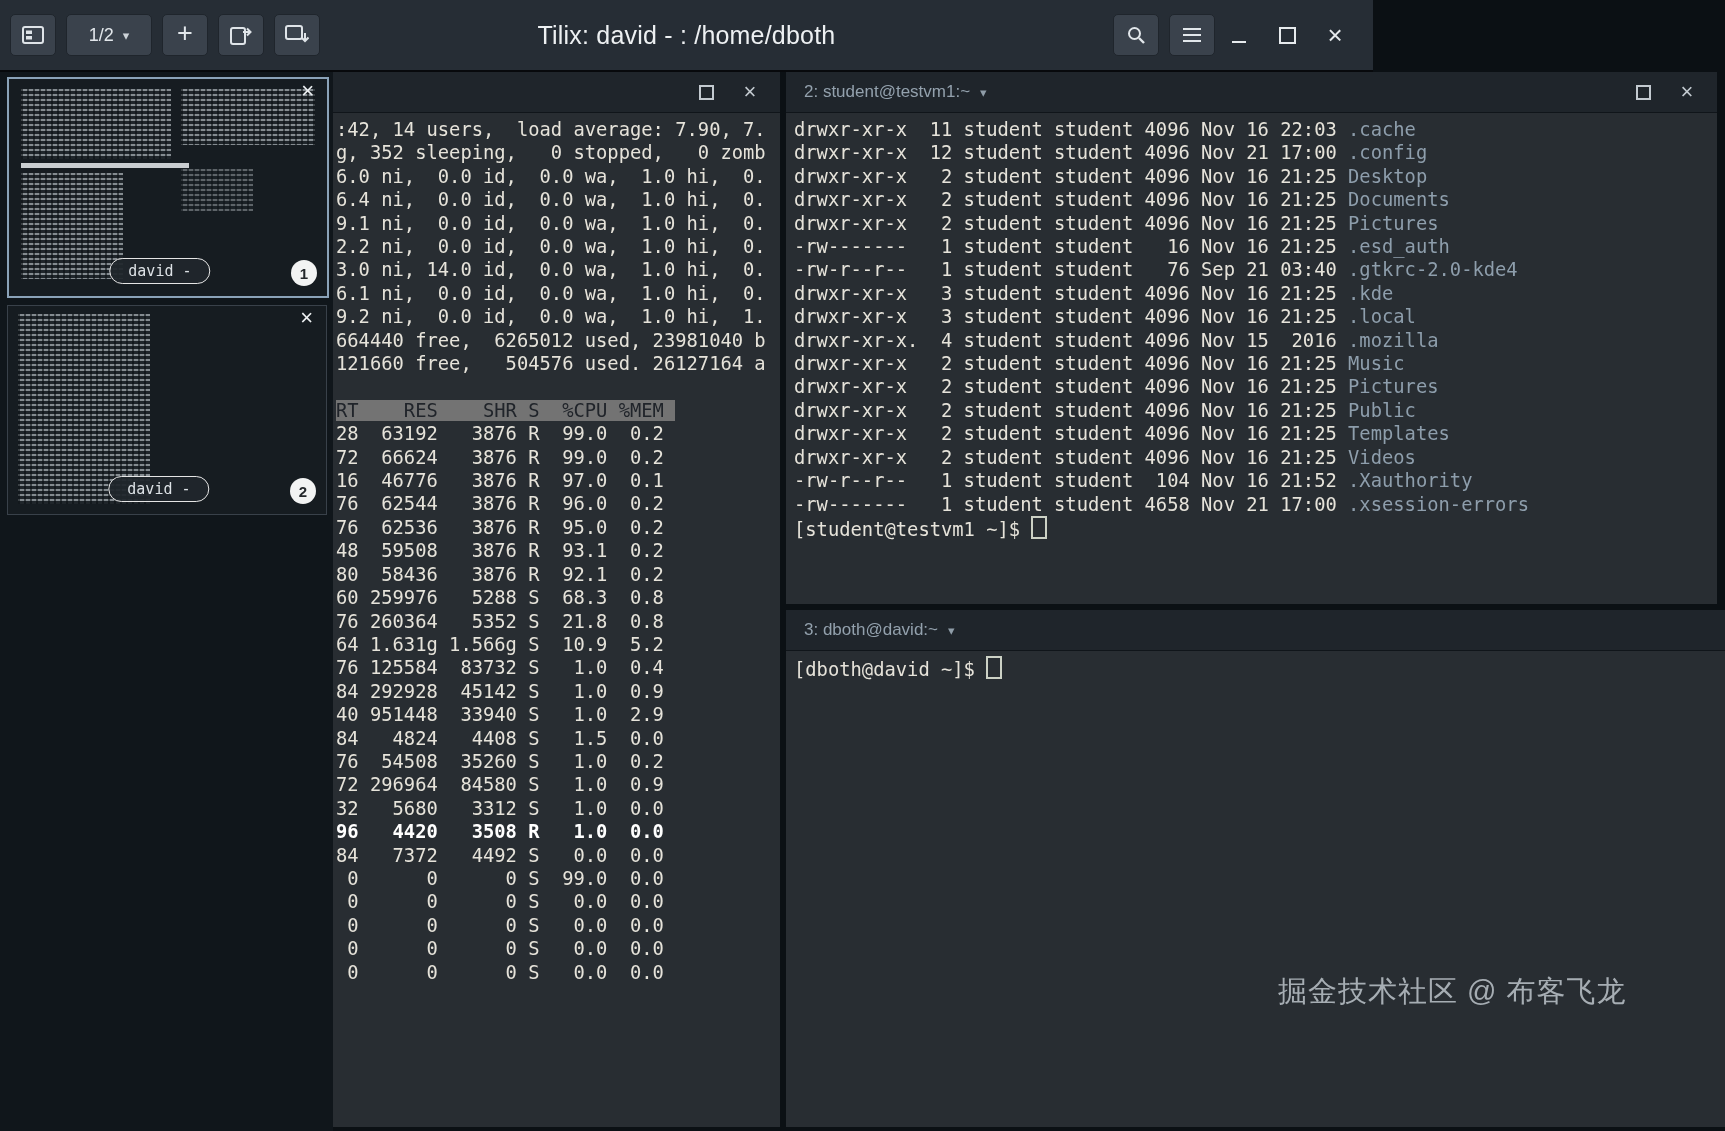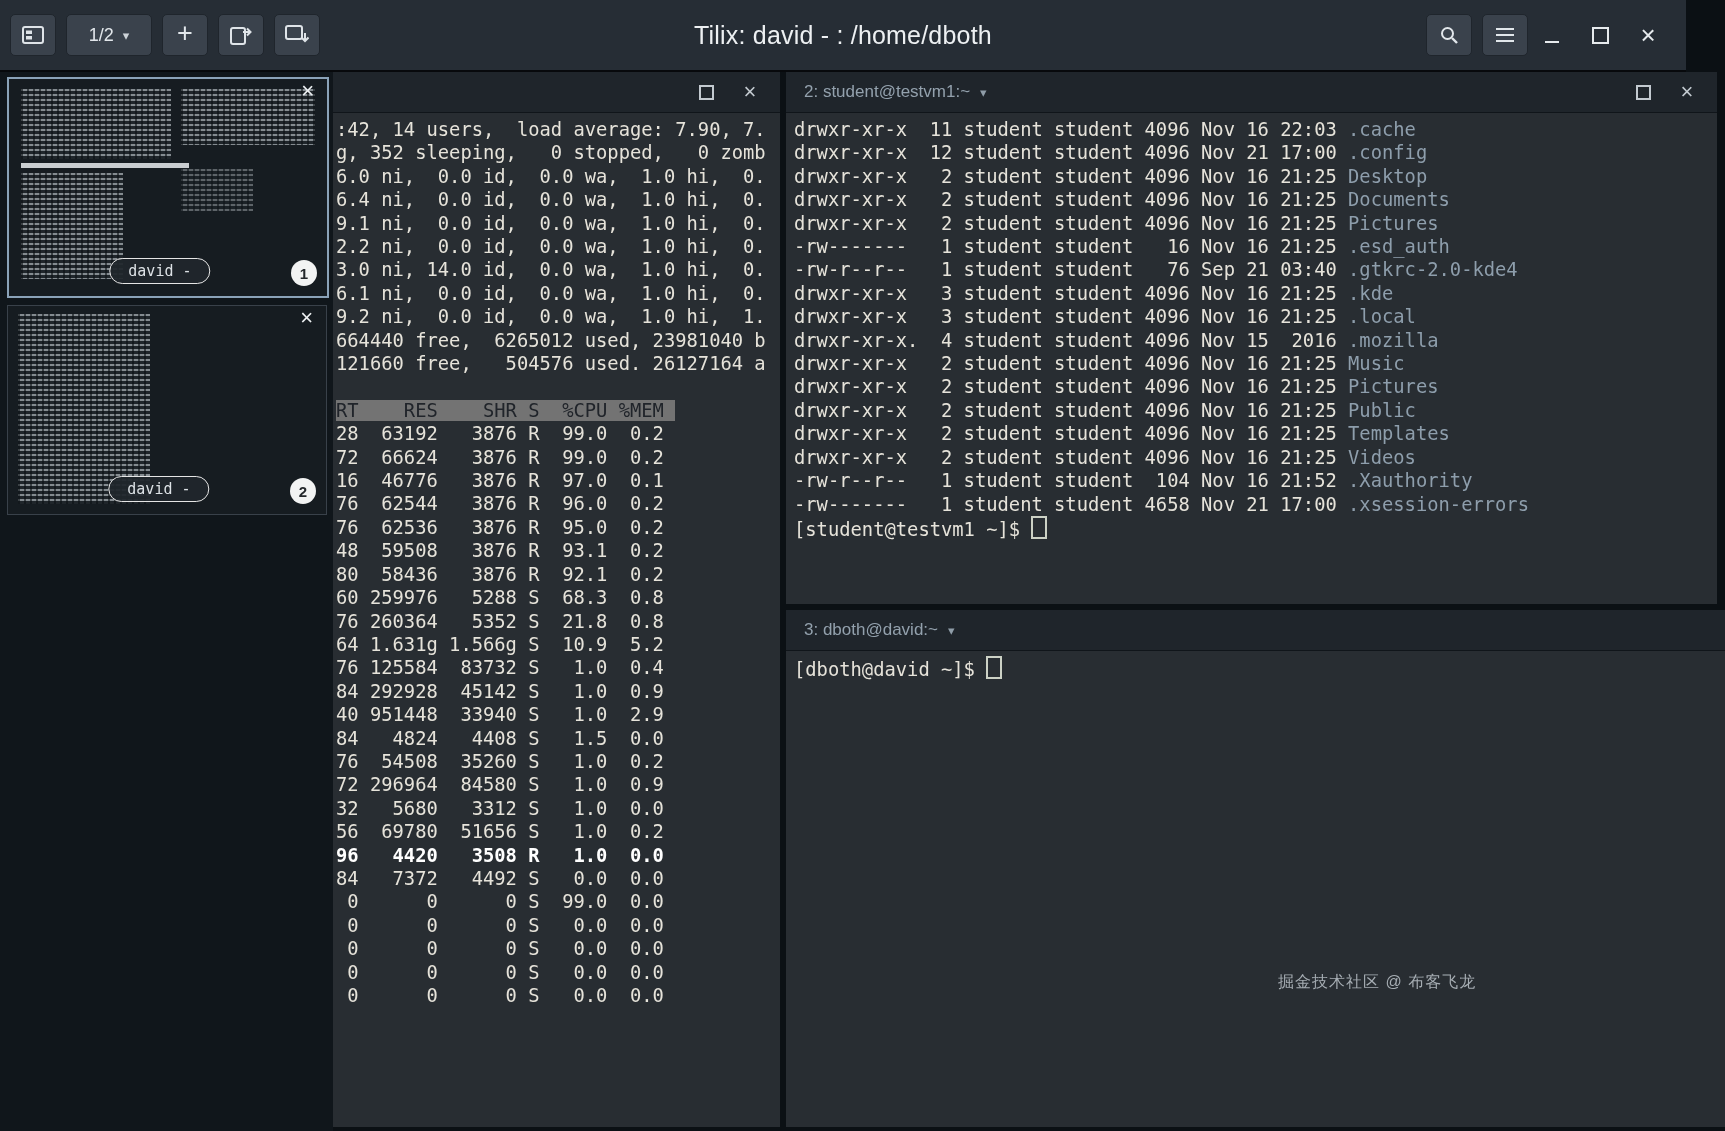--- a/index.html
+++ b/index.html
@@ -4,21 +4,21 @@
 <style>
   html,body{margin:0;padding:0}
   body{
     width:1725px;height:1131px;position:relative;overflow:hidden;
     background:#0b1014;
     font-family:"Liberation Sans",sans-serif;
   }
   button{font:inherit;color:inherit;background:none;border:none;padding:0;cursor:pointer}
 
   
-  .topbar{position:absolute;left:0;top:0;width:1686px;height:70px;background:#262d35;
+  .topbar{position:absolute;left:0;top:0;width:1373px;height:70px;background:#262d35;
     border-bottom:2px solid #07090c;display:flex;align-items:center}
   .hbtn{height:42px;background:#3a424c;border:1px solid #1f252c;border-radius:5px;
     color:#e2e7eb;display:flex;align-items:center;justify-content:center;margin-left:10px}
   .hbtn.sq{width:46px}
   .hbtn.pager{width:86px;gap:9px;font-size:18px}
   .plus-glyph{font-size:27px;line-height:1;margin-top:-3px}
   .caret{font-size:13px;color:#cdd3d8}
   .wtitle{position:absolute;left:50%;transform:translateX(-50%);color:#edf0f2;
     font-weight:400;font-size:25px;letter-spacing:.2px;white-space:pre}
   .right-controls{margin-left:auto;display:flex;align-items:center;padding-right:14px}
@@ -67,21 +67,21 @@
   .x-ic2{font-size:22px;line-height:1}
   .pbody{font-family:"DejaVu Sans Mono",monospace;font-size:18.8px;line-height:23.4px;
     color:#e6e3da;padding:5px 12px 0 3px}
   .pane2 .pbody,.pane3 .pbody{padding-left:8px}
   .tline{white-space:pre;min-height:23.4px}
   .invhdr{background:#737373;color:#20242a}
   .boldrow{color:#ffffff;font-weight:700}
   .fname{color:#8e9eac}
   .cursor{display:inline-block;width:12px;height:19px;border:2px solid #ccd1c5;vertical-align:-3px}
 
-  .watermark{position:absolute;left:1278px;top:972px;color:#a6adb3;font-size:16px;letter-spacing:1px}
+  .watermark{position:absolute;left:1278px;top:972px;color:#a6adb3;font-size:29px;letter-spacing:1px}
 </style>
 </head>
 <body>
 
 <div>
 
   <header class="topbar">
     <button class="hbtn sq">
       <svg width="22" height="18" viewBox="0 0 22 18">
         <rect x="1" y="1" width="20" height="16" rx="2" fill="none" stroke="#dfe4e8" stroke-width="2"></rect>
@@ -194,21 +194,20 @@
           <div class="tline">60 259976   5288 S  68.3  0.8</div>
           <div class="tline">76 260364   5352 S  21.8  0.8</div>
           <div class="tline">64 1.631g 1.566g S  10.9  5.2</div>
           <div class="tline">76 125584  83732 S   1.0  0.4</div>
           <div class="tline">84 292928  45142 S   1.0  0.9</div>
           <div class="tline">40 951448  33940 S   1.0  2.9</div>
           <div class="tline">84   4824   4408 S   1.5  0.0</div>
           <div class="tline">76  54508  35260 S   1.0  0.2</div>
           <div class="tline">72 296964  84580 S   1.0  0.9</div>
           <div class="tline">32   5680   3312 S   1.0  0.0</div>
-          <div class="tline">56  69780  51656 S   1.0  0.2</div>
           <div class="tline boldrow">96   4420   3508 R   1.0  0.0</div>
           <div class="tline">84   7372   4492 S   0.0  0.0</div>
           <div class="tline"> 0      0      0 S  99.0  0.0</div>
           <div class="tline"> 0      0      0 S   0.0  0.0</div>
           <div class="tline"> 0      0      0 S   0.0  0.0</div>
           <div class="tline"> 0      0      0 S   0.0  0.0</div>
           <div class="tline"> 0      0      0 S   0.0  0.0</div>
         </div>
     </div>
   </section>

